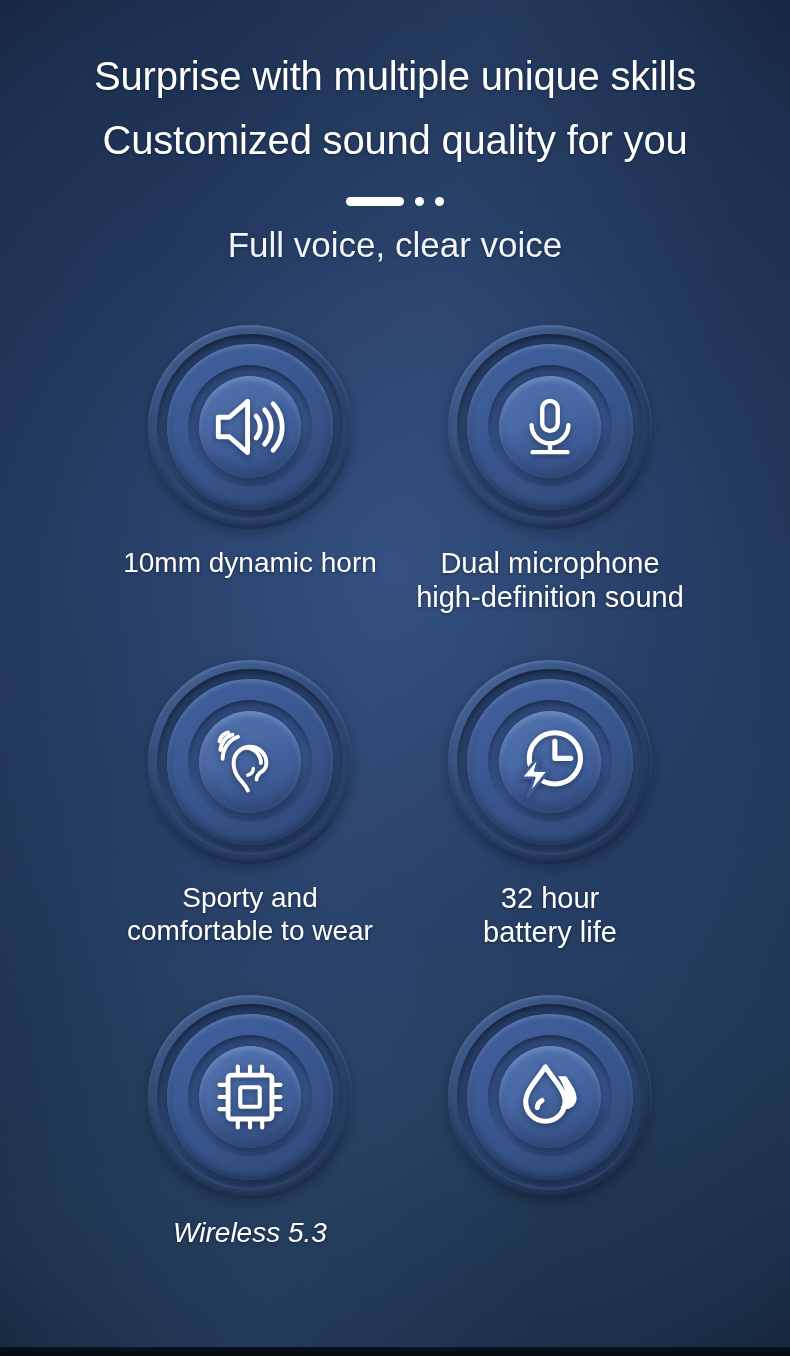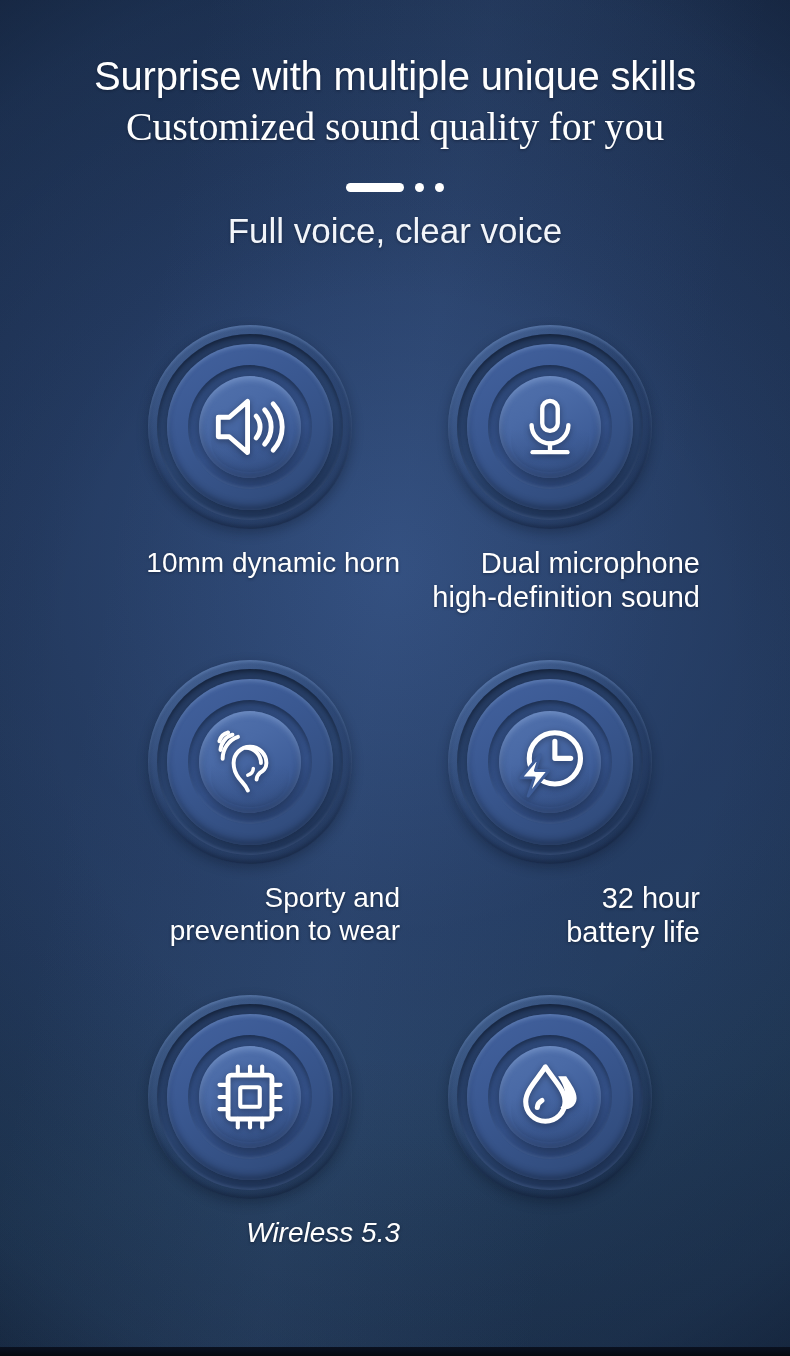--- a/index.html
+++ b/index.html
@@ -56,21 +56,21 @@
   }
   .headline {
     color:#ffffff;
     font-size:40px;
     line-height:1.03;
     font-weight:400;
     letter-spacing:-0.2px;
     text-shadow:0 1px 3px rgba(8,16,32,0.45);
     white-space:nowrap;
   }
-  .headline.second { margin-top:9px;font-family:Liberation Serif, serif; }
+  .headline.second { margin-top:23px; }
 
   .divider {
     display:flex; align-items:center; justify-content:center;
     gap:11px;
     margin-top:36px;
   }
   .divider .bar {
     width:58px; height:9px; border-radius:5px;
     background:#ffffff;
   }
@@ -90,21 +90,21 @@
   }
 
   
   .grid {
     position:absolute;
     top:325px; left:0; width:790px;
   }
   .row { position:relative; height:335px; }
   .row.r3 { height:330px;font-style:italic; }
 
-  .cell { position:absolute; top:0; width:300px; text-align:right; }
+  .cell { position:absolute; top:0; width:300px; text-align:center; }
   .cell.left  { left:100px; }
   .cell.right { left:400px; }
 
   
   .knob {
     position:relative;
     width:204px; height:204px;
     margin:0 auto;
     border-radius:50%;
   }
@@ -260,21 +260,21 @@
               <path d="M30 58c-2-5-5-7-8-11-4-5-5-9-5-14a15 15 0 0 1 30 0c0 5-3 7-6 9-2 2-3 4-3 6" fill="none" stroke="#ffffff" stroke-width="3.6" stroke-linecap="round" stroke-linejoin="round"></path>
               <path d="M30 44c3-1 5-3 5-6" fill="none" stroke="#ffffff" stroke-width="3.2" stroke-linecap="round"></path>
               <path d="M42 33a14 14 0 0 0-14-14" fill="none" stroke="#ffffff" stroke-width="3.6" stroke-linecap="round"></path>
               <path d="M7 29a21 21 0 0 1 14-20" fill="none" stroke="#ffffff" stroke-width="3.6" stroke-linecap="round"></path>
               <path d="M5 21A16 16 0 0 1 16 7" fill="none" stroke="#ffffff" stroke-width="3.6" stroke-linecap="round"></path>
               <path d="M4 13A11 11 0 0 1 12 5" fill="none" stroke="#ffffff" stroke-width="3.6" stroke-linecap="round"></path>
             </svg>
           </div>
         </div>
         <div class="label">Sporty and
-prevention to wear</div>
+comfortable to wear</div>
       </div>
 
       <div class="cell right">
         <div class="knob">
           <div class="ring-outer"></div>
           <div class="ring-groove"></div>
           <div class="ring-mid"></div>
           <div class="ring-inner-groove"></div>
           <div class="disc">
             <svg class="glyph" viewBox="0 0 64 64">

